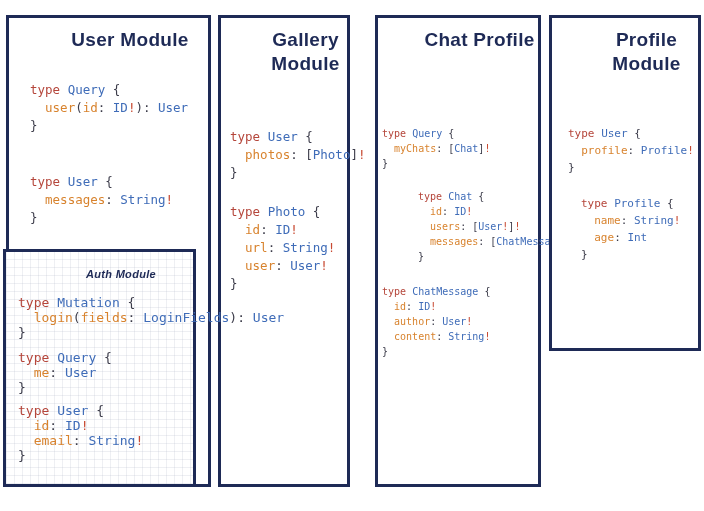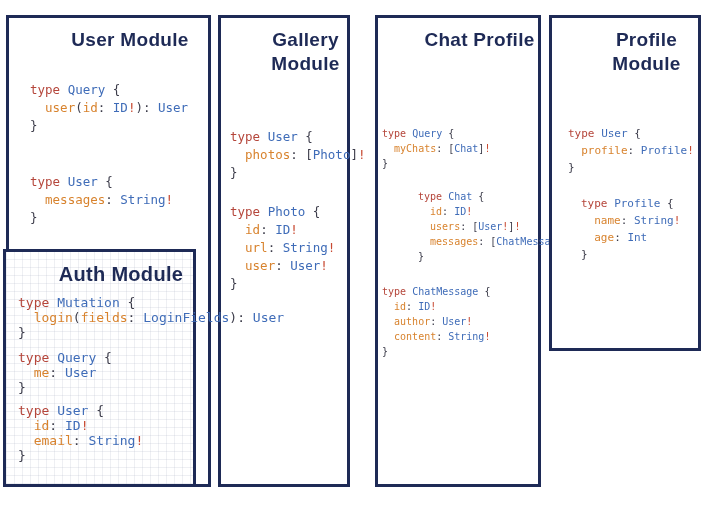--- a/index.html
+++ b/index.html
@@ -29,21 +29,21 @@
   }
   .title{
     position:absolute; left:0; right:0; top:10px;
     margin:0; text-align:center;
     font-weight:700; font-size:19px; line-height:24px;
     letter-spacing:.3px;
     color:#1e2a56;
     font-family:"Liberation Sans", sans-serif;
     padding-left:43px;
   }
-  .panel-auth .title{ top:12px; font-size:20px; line-height:20px; }
+  .panel-auth .title{ top:12px; font-size:11px; line-height:20px;font-style:italic; }
   .code{
     position:absolute;
     font-family:"DejaVu Sans Mono", monospace;
     white-space:pre;
   }
   .code > div{ white-space:pre; }
   .c-lg{ font-size:12.5px; line-height:18px; }
   .c-md{ font-size:11px;   line-height:17px; }
   .c-sm{ font-size:10px;   line-height:15px; }
   .c-xs{ font-size:13px;  line-height:15px; }

